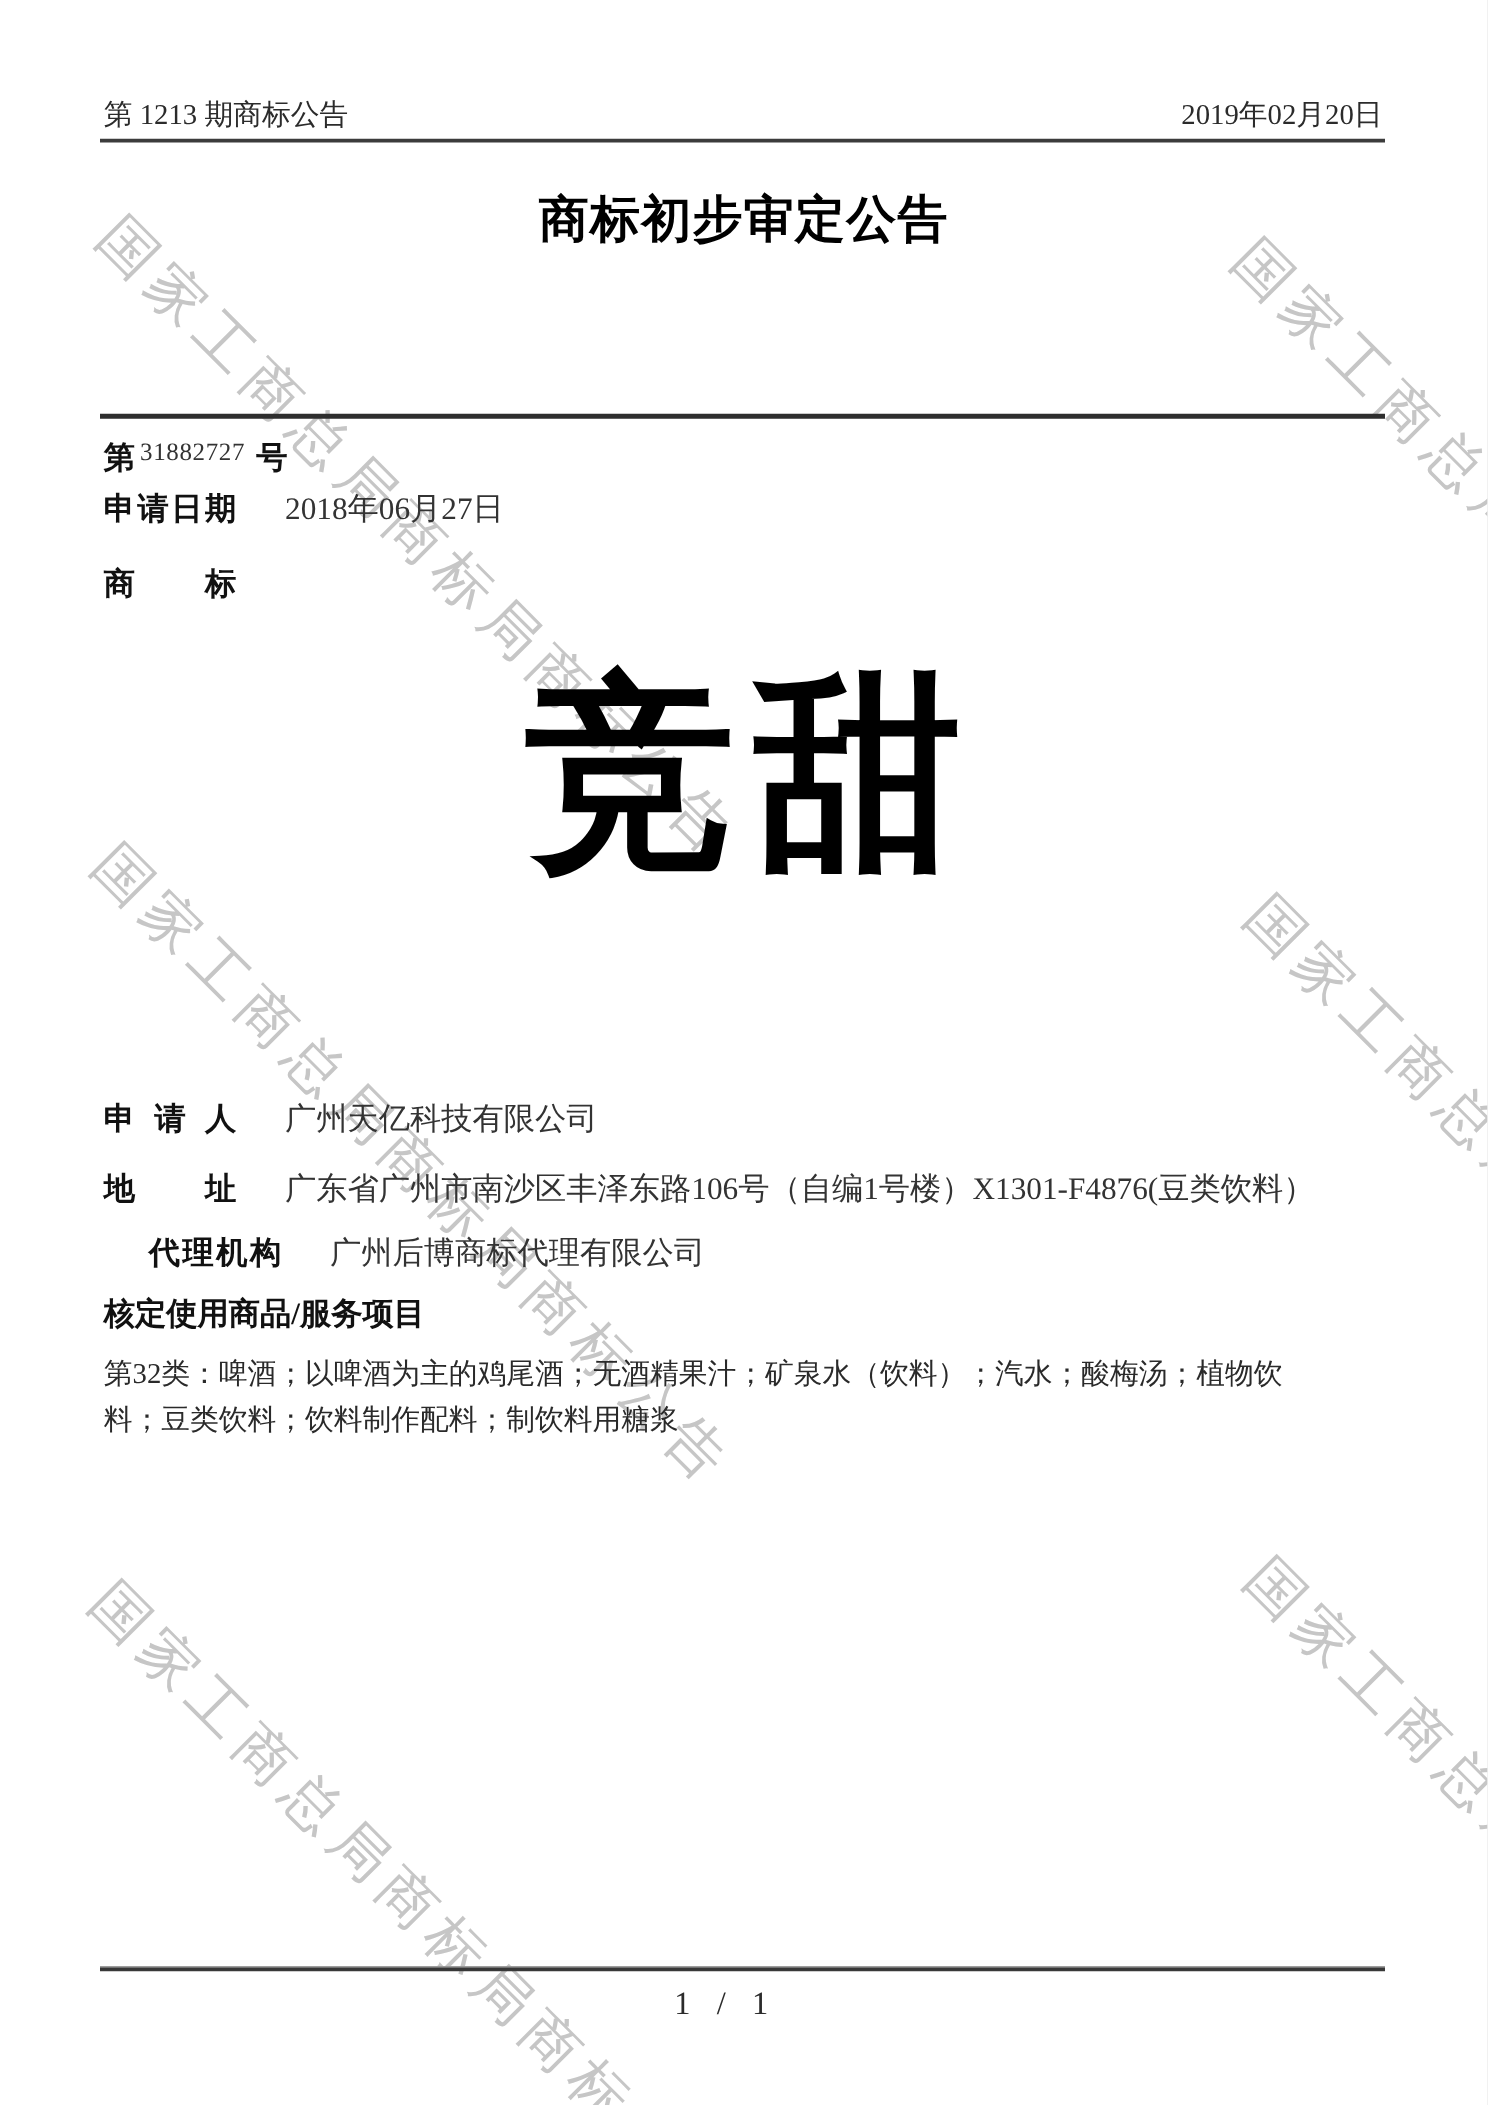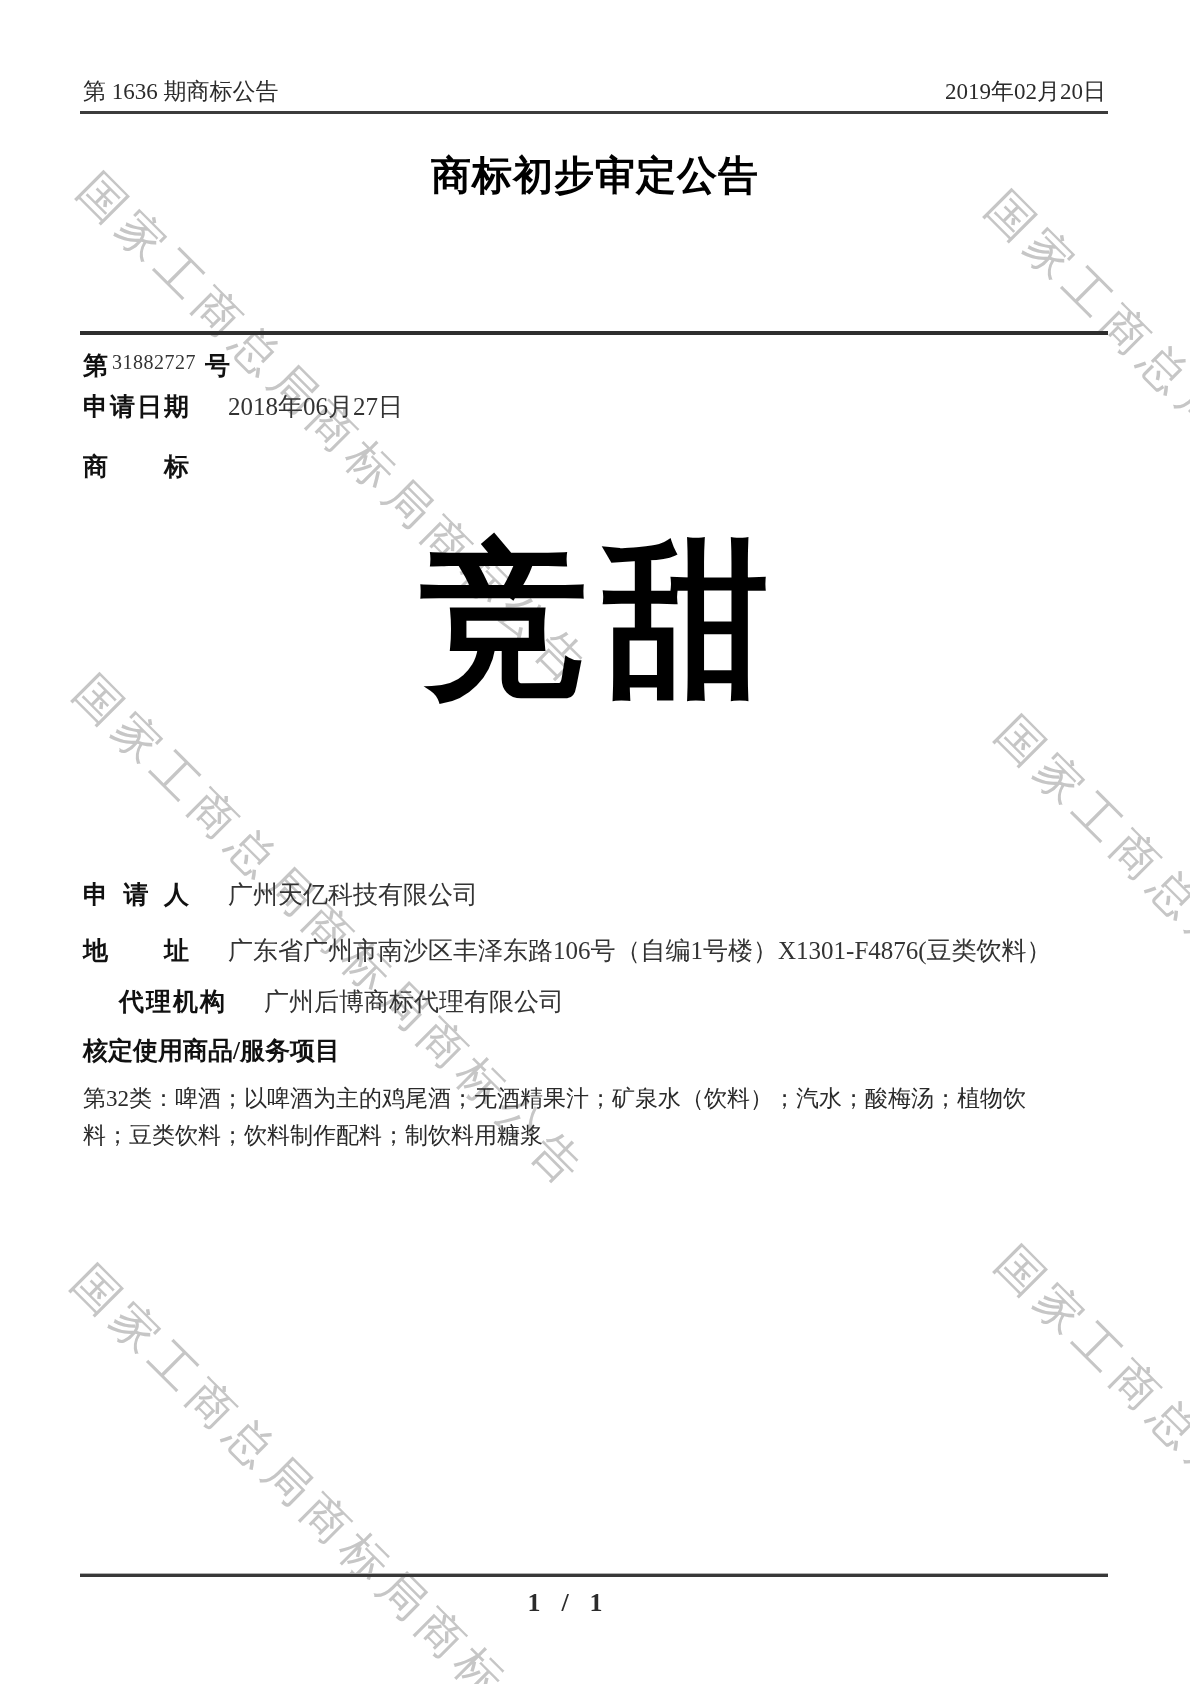--- a/index.html
+++ b/index.html
@@ -72,40 +72,40 @@
   .row-address{top:934px;}
   .row-agency{top:985px;margin-left:36px;}
   .goods-heading{position:absolute;left:83px;top:1034px;font-size:25px;font-weight:700;color:#111;}
   .goods-text{position:absolute;left:83px;top:1080px;width:1024px;font-size:23px;line-height:37px;color:#2a2a2a;}
 
   .rule-bottom{
     position:absolute;left:80px;top:1573px;width:1028px;height:3px;
     background:#383838;border-top:1px solid #b0b0b0;
   }
   .page-indicator{
-    position:absolute;left:3px;top:1588px;width:1124px;
-    text-align:center;font-size:26px;color:#2b2b2b;font-weight:bold;
+    position:absolute;left:15px;top:1588px;width:1124px;
+    text-align:center;font-size:26px;color:#2b2b2b;
   }
   .page-indicator .sep{margin:0 21px;}
 </style>
 </head>
 <body>
 
 <div class="page">
 
   <div class="wm wm-l1">国家工商总局商标局商标公告</div>
   <div class="wm wm-r1">国家工商总局商标局商标公告</div>
   <div class="wm wm-l2">国家工商总局商标局商标公告</div>
   <div class="wm wm-r2">国家工商总局商标局商标公告</div>
   <div class="wm wm-l3">国家工商总局商标局商标公告</div>
   <div class="wm wm-r3">国家工商总局商标局商标公告</div>
 
   <div class="layer">
 
-    <div class="hdr-issue">第 1636 期商标公告</div>
+    <div class="hdr-issue">第 1213 期商标公告</div>
     <div class="hdr-date">2019年02月20日</div>
     <div class="rule-top"></div>
 
     <div class="doc-title">商标初步审定公告</div>
     <div class="rule-mid"></div>
 
     <div class="frow row-number">
       <span class="num-prefix">第</span>
       <span class="num-value">31882727</span>
       <span class="num-suffix">号</span>

